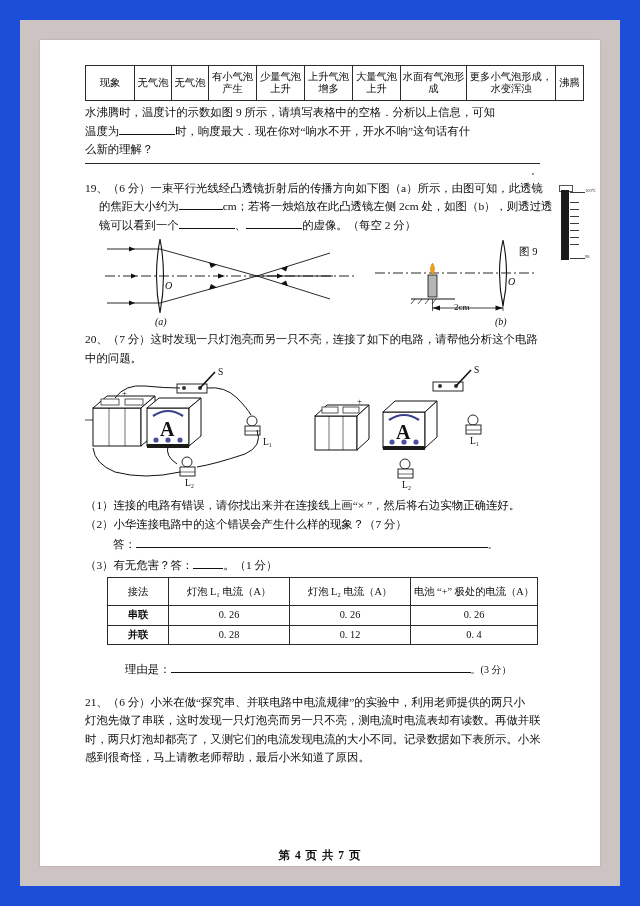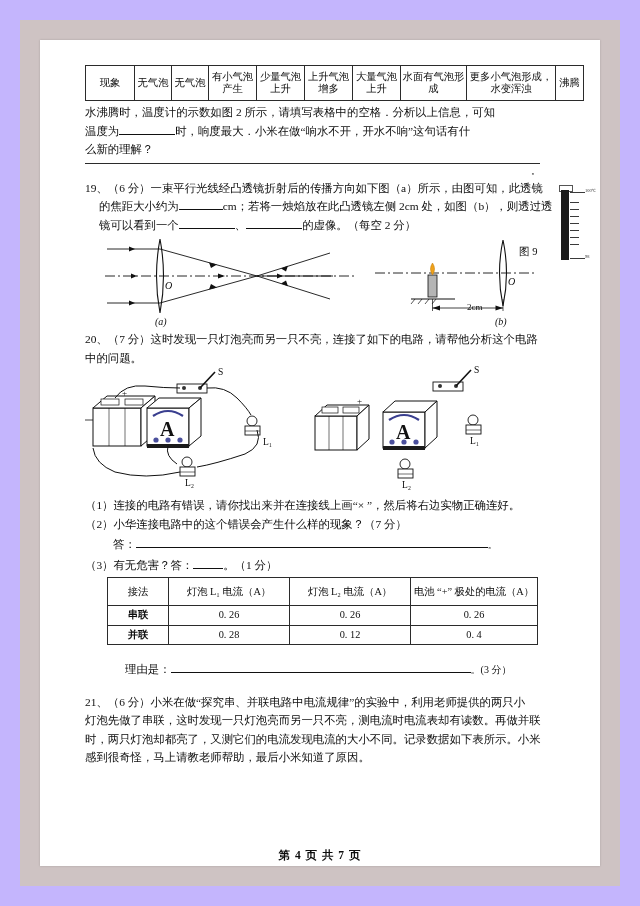--- a/index.html
+++ b/index.html
@@ -4,21 +4,21 @@
 <style>
   html,body{margin:0;padding:0;}
   body{
     width:640px;height:906px;
     background:#ffffff;
     font-family:"Liberation Serif","DejaVu Serif",serif;
     overflow:hidden;
   }
   .frame{
     position:absolute;left:0;top:0;width:640px;height:906px;
-    background:#c4b5fd;
+    background:#1d4ed8;
   }
   .mat{
     position:absolute;left:20px;top:20px;width:600px;height:866px;
     background:#cec3c3;
   }
   .page{
     position:absolute;left:40px;top:40px;width:560px;height:826px;
     background:#ffffff;
     box-shadow:0 0 2px rgba(0,0,0,0.18);
   }
@@ -131,23 +131,23 @@
           <td class="c5">上升气泡增多</td>
           <td class="c6">大量气泡上升</td>
           <td class="c7">水面有气泡形成</td>
           <td class="c8">更多小气泡形成，水变浑浊</td>
           <td class="c9">沸腾</td>
         </tr>
       </tbody>
         </table>
 
       <div style="position:relative;">
-        <div class="para">水沸腾时，温度计的示数如图 2 所示，请填写表格中的空格．分析以上信息，可知</div>
+        <div class="para">水沸腾时，温度计的示数如图 9 所示，请填写表格中的空格．分析以上信息，可知</div>
         <div class="para">
-          <span>温度为</span><span class="blank-s"></span><span>时，响度最大．小米在做“响水不开，开水不响”这句话有什</span>
+          <span>温度为</span><span class="blank-s"></span><span>时，响度最大．现在你对“响水不开，开水不响”这句话有什</span>
         </div>
         <div class="para">么新的理解？</div>
 
         <div class="thermo-wrap">
           <div class="thermo-cap"></div>
           <div class="thermo-tube"></div>
           <div class="tick-long" style="top:10px;"></div>
           <div class="tick" style="top:20px;"></div>
           <div class="tick" style="top:27px;"></div>
           <div class="tick" style="top:34px;"></div>
@@ -220,21 +220,21 @@
             <line x1="61" y1="62" x2="57" y2="67" stroke="#111" stroke-width="0.7"></line>
 
             <path d="M128 3 Q135 36 128 69 Q121 36 128 3 Z" fill="none" stroke="#111" stroke-width="1.1"></path>
 
             <line x1="57.5" y1="62" x2="57.5" y2="74" stroke="#111" stroke-width="0.7"></line>
             <line x1="128" y1="62" x2="128" y2="74" stroke="#111" stroke-width="0.7"></line>
             <line x1="57.5" y1="71" x2="128" y2="71" stroke="#111" stroke-width="0.8"></line>
             <polygon points="57.5,71 65,68.5 65,73.5" fill="#111"></polygon>
             <polygon points="128,71 120.5,68.5 120.5,73.5" fill="#111"></polygon>
           </svg>
-          <span class="cap" style="left:92px;top:64px;font-style:normal;font-size:9px;">2cm</span>
+          <span class="cap" style="left:79px;top:64px;font-style:normal;font-size:9px;">2cm</span>
           <span class="cap" style="left:133px;top:38px;">O</span>
           <span class="cap" style="left:120px;top:78px;">(b)</span>
         </div>
       </div>
 
       <div class="para">
         <span class="q-num">20、</span><span>（7 分）</span><span>这时发现一只灯泡亮而另一只不亮，连接了如下的电路，请帮他分析这个电路</span>
       </div>
       <div class="para">中的问题。</div>
 

